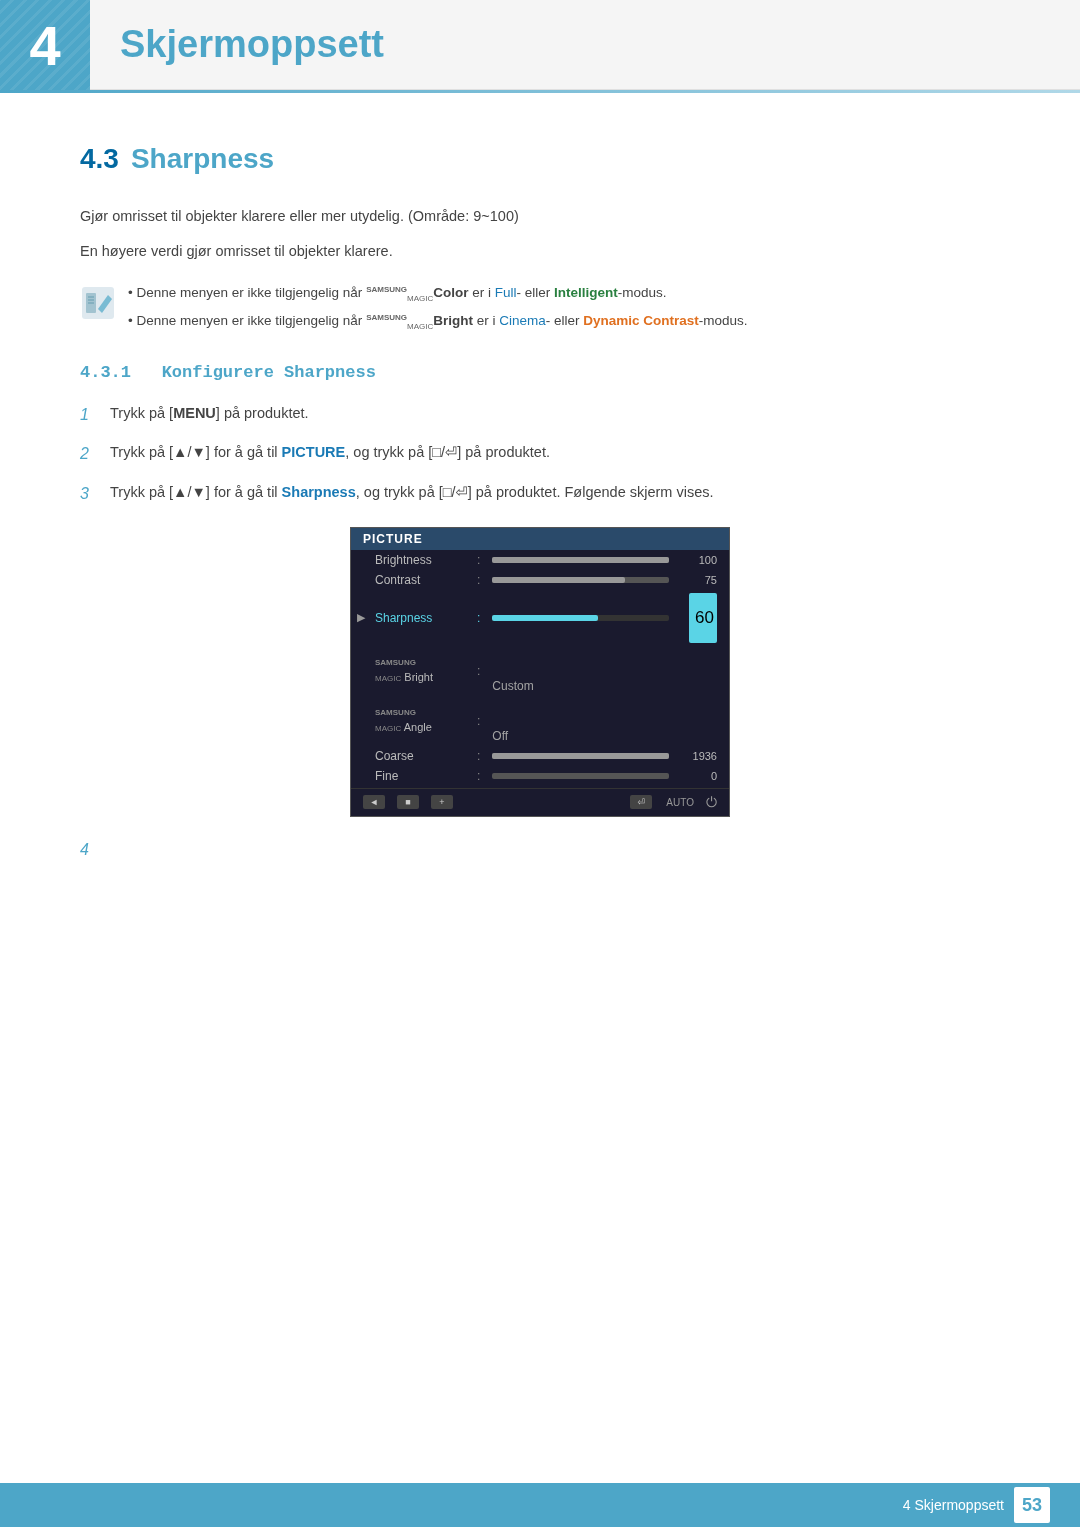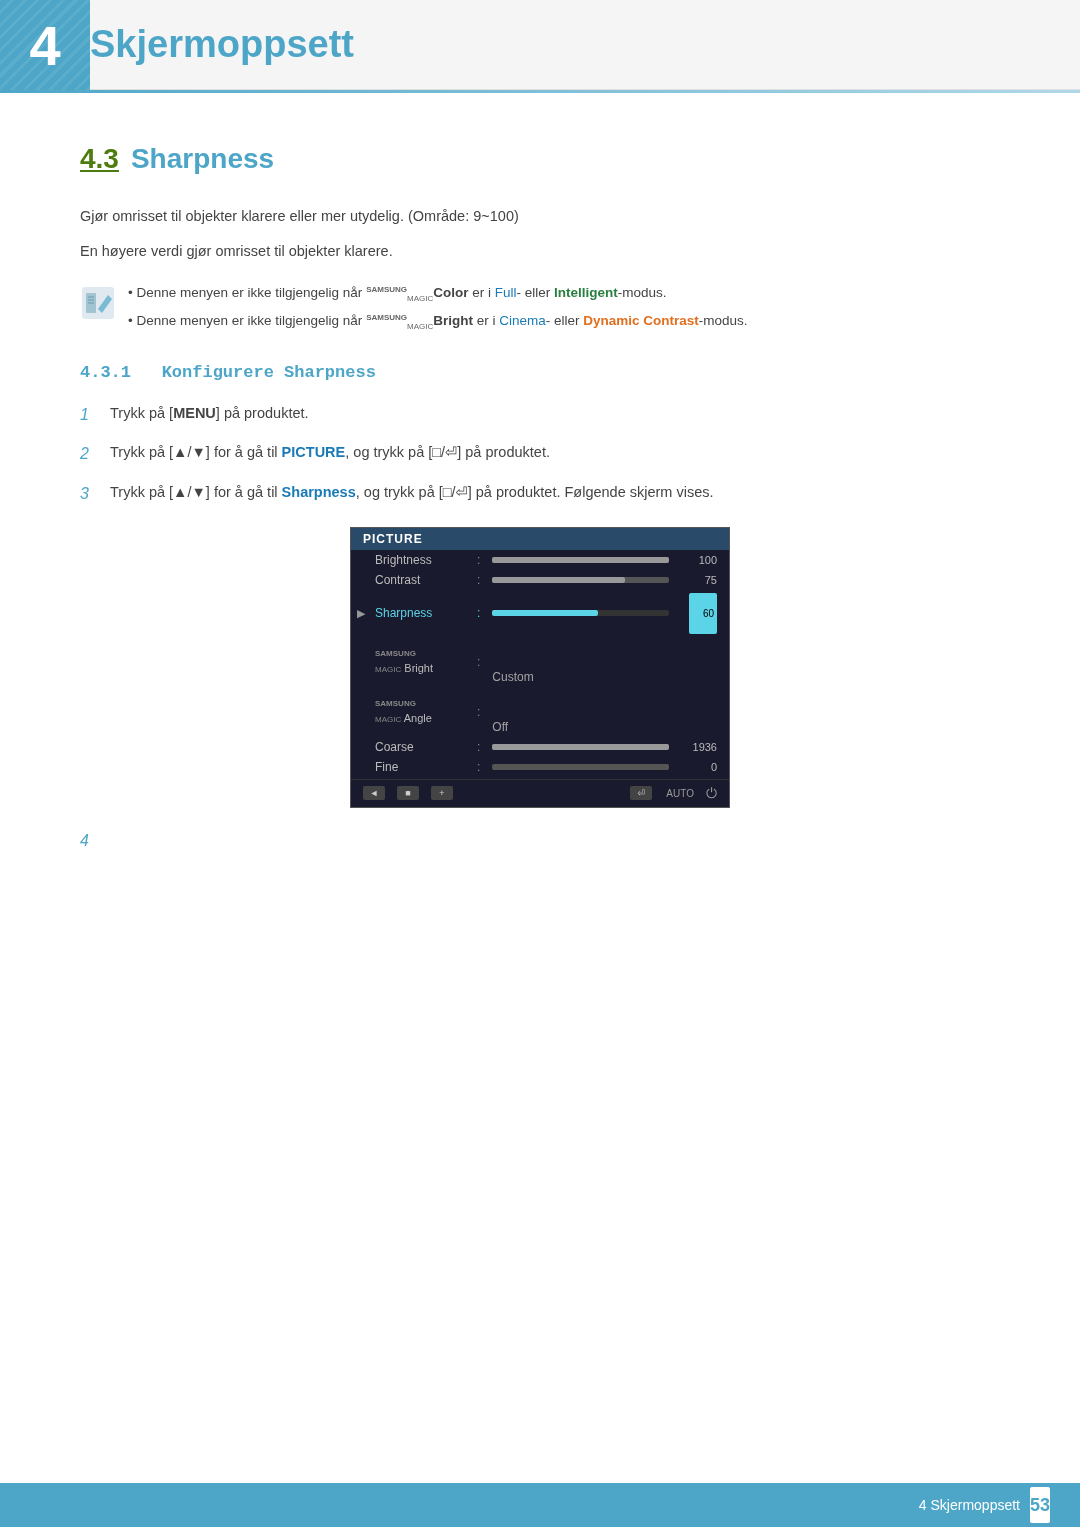--- a/index.html
+++ b/index.html
@@ -48,20 +48,21 @@
     .chapter-number {
       font-size: 56px;
       font-weight: bold;
       color: white;
       position: relative;
       z-index: 1;
     }
     .chapter-title {
       display: flex;
       align-items: center;
+      padding-left: 30px;
       font-size: 38px;
       font-weight: bold;
       color: #4da6c8;
     }
 
     
     .content {
       padding: 50px 80px 80px 80px;
     }
 
@@ -69,22 +70,21 @@
     .section-heading {
       font-size: 28px;
       font-weight: bold;
       color: #4da6c8;
       margin-bottom: 30px;
       display: flex;
       align-items: baseline;
       gap: 12px;
     }
     .section-number {
-      color: #4d7c0f;
-      text-decoration: underline;
+      color: #0369a1;
     }
 
     
     .description {
       font-size: 14.5px;
       color: #444;
       margin-bottom: 12px;
       line-height: 1.6;
     }
 
@@ -220,21 +220,21 @@
       color: #bbb;
       font-size: 11px;
       min-width: 28px;
       text-align: right;
     }
     .menu-bar-value.active-val {
       background: #5ad4e6;
       color: #000;
       padding: 15px 3px;
       border-radius: 2px;
-      font-size: 10px;
+      font-size: 17px;
     }
     .menu-text-value {
       color: #a3a3a3;
       font-size: 12px;
       margin-top: 30px;
     }
     .menu-icon-col {
       position: absolute;
       left: 6px;
       color: #999;
@@ -298,21 +298,21 @@
     }
     .footer-text {
       color: white;
       font-size: 14px;
     }
     .footer-number {
       background: white;
       color: #4da6c8;
       font-size: 18px;
       font-weight: bold;
-      width: 20px;
+      width: 36px;
       height: 36px;
       display: flex;
       align-items: center;
       justify-content: center;
       border-radius: 2px;
     }
 
     
     .header-divider {
       height: 3px;

